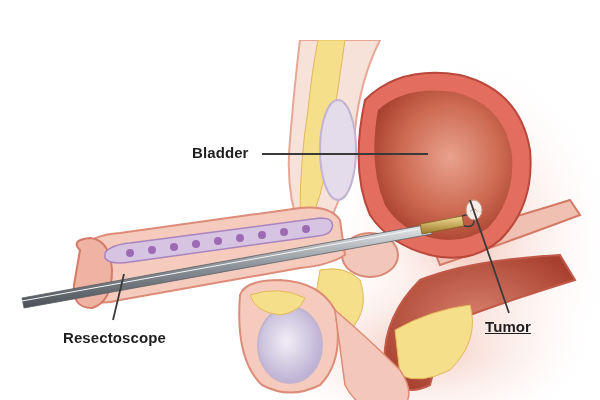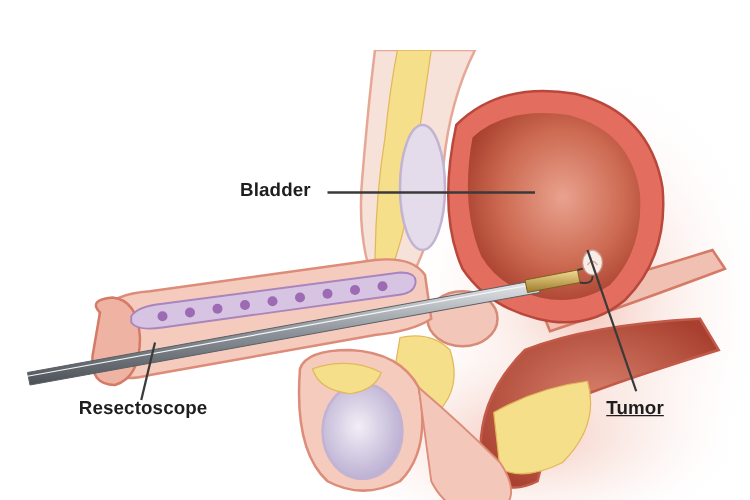--- a/index.html
+++ b/index.html
@@ -107,15 +107,15 @@
       <ellipse cx="474" cy="170" rx="8" ry="10" fill="#f7ece6" stroke="#c98f80" stroke-width="1"></ellipse>
       <path d="M468,164 Q474,156 480,164 M470,172 Q474,166 478,172" fill="none" stroke="#d8a294" stroke-width="1"></path>
     </g>
 
     <line x1="262" y1="114" x2="428" y2="114" stroke="#3a3a3a" stroke-width="2"></line>
     <line x1="124" y1="234" x2="113" y2="280" stroke="#3a3a3a" stroke-width="1.8"></line>
     <line x1="470" y1="160" x2="509" y2="273" stroke="#3a3a3a" stroke-width="1.8"></line>
   </svg>
 
   <div class="label" style="left:192px; top:104px;">Bladder</div>
-  <div class="label" style="left:63px; top:278px;">Resectoscope</div>
+  <div class="label" style="left:63px; top:289px;">Resectoscope</div>
   <div class="label" style="left:485px; top:278px;text-decoration:underline;">Tumor</div>
 </div>
 
 </body></html>

